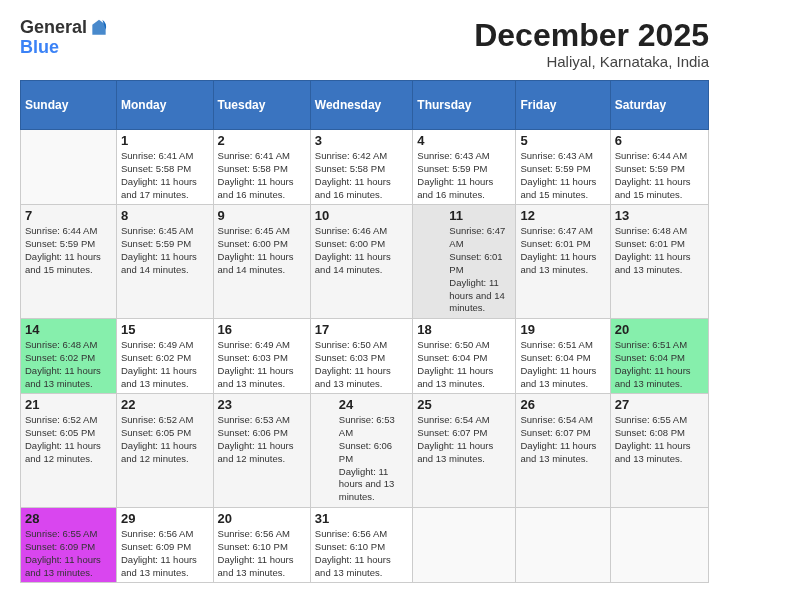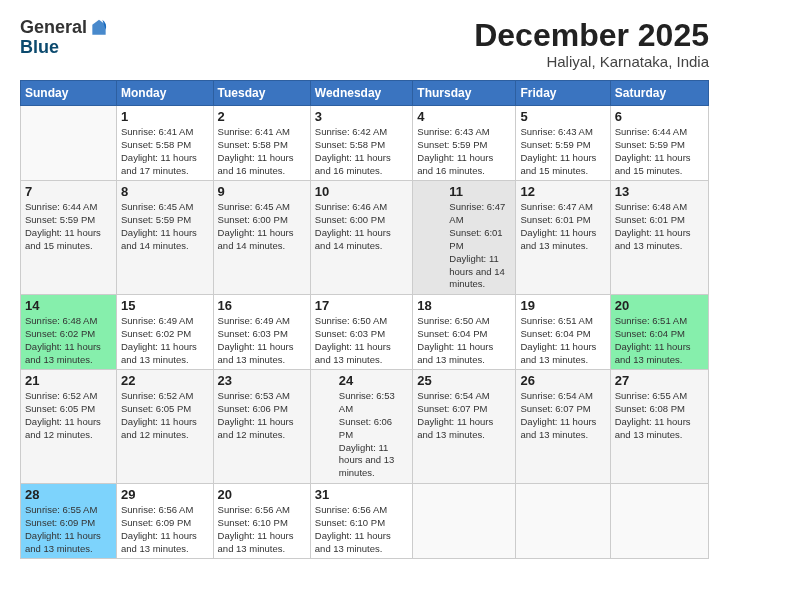--- a/index.html
+++ b/index.html
@@ -25,21 +25,21 @@
       display: flex;
       align-items: center;
       gap: 0px;
     }
     .logo-text {
       font-size: 18px;
       font-weight: bold;
       line-height: 1.1;
     }
     .logo-general { color: #333; }
-    .logo-blue { color: #0c4a6e; }
+    .logo-blue { color: #3b82f6; }
     .logo-icon {
       width: 20px;
       height: 20px;
       margin-left: 2px;
     }
     .title-section {
       text-align: right;
     }
     .month-title {
       font-size: 32px;
@@ -54,21 +54,21 @@
     .calendar {
       width: 100%;
       border-collapse: collapse;
       border: 1px solid #ccc;
     }
     .calendar th {
       background: #3a74c0;
       color: #fff;
       font-size: 12px;
       font-weight: bold;
-      padding: 5px 4px;
+      padding: 17px 4px;
       text-align: left;
       border: 1px solid #2d5fa0;
     }
     .calendar td {
       border: 1px solid #ccc;
       vertical-align: top;
       padding: 3px 4px;
       width: 113px;
       min-height: 80px;
       font-size: 10px;
@@ -248,21 +248,21 @@
           <td style="background: rgb(245, 245, 245);">
             <span class="day-number">26</span>
             <div class="cell-text">Sunrise: 6:54 AM<br>Sunset: 6:07 PM<br>Daylight: 11 hours and 13 minutes.</div>
           </td>
           <td style="background: rgb(245, 245, 245);">
             <span class="day-number">27</span>
             <div class="cell-text">Sunrise: 6:55 AM<br>Sunset: 6:08 PM<br>Daylight: 11 hours and 13 minutes.</div>
           </td>
         </tr>
         <tr>
-          <td style="background: #7dd3fc;">
+          <td style="background: #d946ef;">
             <span class="day-number">28</span>
             <div class="cell-text">Sunrise: 6:55 AM<br>Sunset: 6:09 PM<br>Daylight: 11 hours and 13 minutes.</div>
           </td>
           <td style="background: rgb(255, 255, 255);">
             <span class="day-number">29</span>
             <div class="cell-text">Sunrise: 6:56 AM<br>Sunset: 6:09 PM<br>Daylight: 11 hours and 13 minutes.</div>
           </td>
           <td style="background: rgb(255, 255, 255);">
             <span class="day-number">20</span>
             <div class="cell-text">Sunrise: 6:56 AM<br>Sunset: 6:10 PM<br>Daylight: 11 hours and 13 minutes.</div>

